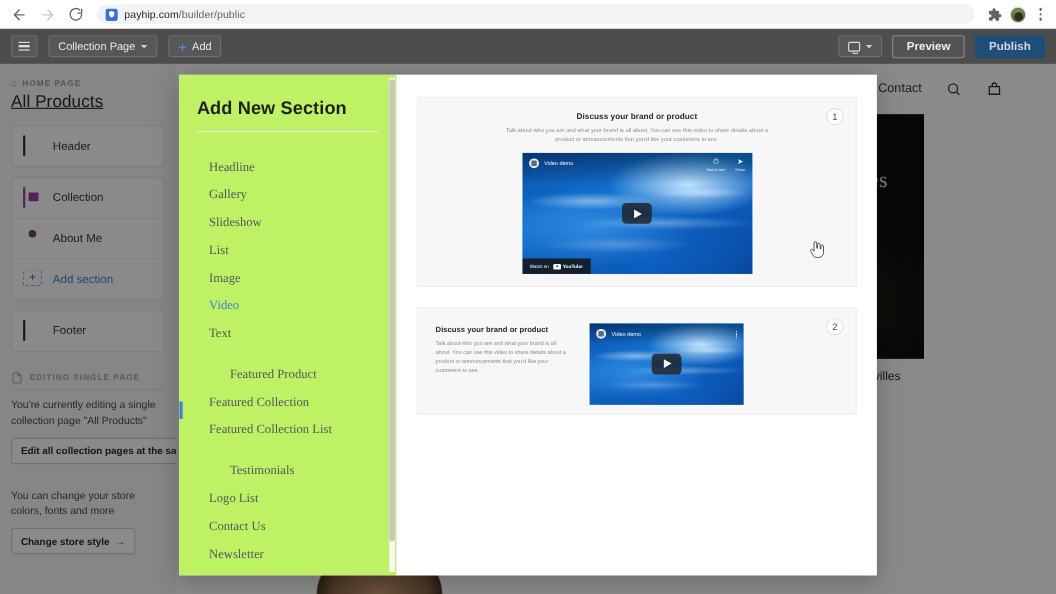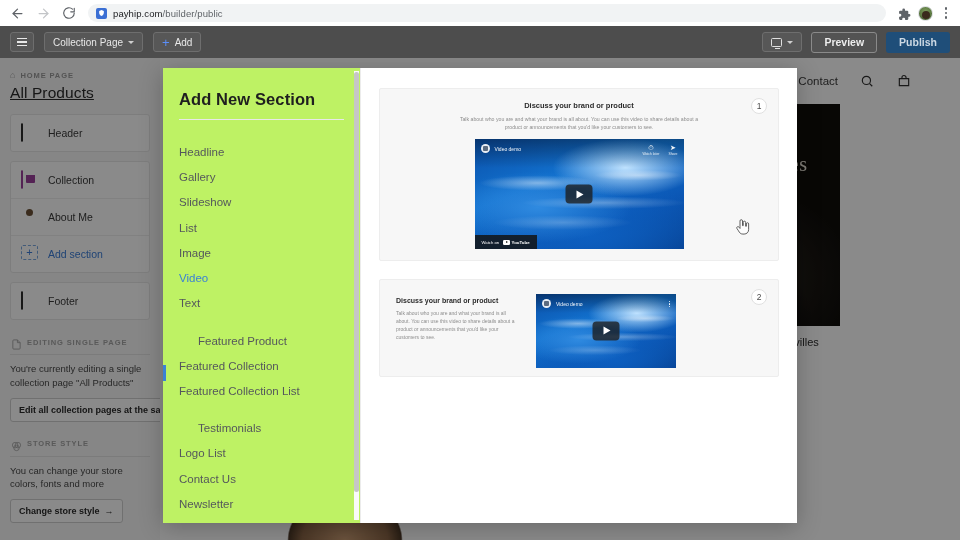--- a/index.html
+++ b/index.html
@@ -122,21 +122,21 @@
   .ic-plus {
     width:17px;height:15px;border:1.4px dashed #7aa8e0;border-radius:2px;
     display:flex;align-items:center;justify-content:center;color:#3b7dd8;
     font-size:11px;line-height:1;
   }
   .ic-footer {
     width:17px;height:15px;border:1.8px solid #2d2d2d;border-radius:2px;position:relative;
   }
   .ic-footer::after{content:"";position:absolute;left:1.6px;top:1.6px;right:1.6px;bottom:3.2px;background:#2d2d2d;}
   .side-block { margin-top: 16px; }
-  .side-head { display:flex; align-items:center; gap:5px; padding-bottom: 6px; border-bottom: 1px solid #e3e3e3; text-align: right; }
+  .side-head { display:flex; align-items:center; gap:5px; padding-bottom: 6px; border-bottom: 1px solid #e3e3e3; }
   .side-head .hd-ic { width: 12px; height: 12px; color: #a5a5a5; }
   .side-head .hd-lbl { font-size: 7.5px; letter-spacing: .9px; color: #a5a5a5; font-weight: 600; }
   .side-body { font-size: 9.5px; color: #4a4a4a; line-height: 1.45; padding: 7px 0 8px 0; }
   .side-btn {
     border: 1px solid #d0d0d0; border-radius: 3px; background: #fff;
     font-size: 9px; font-weight: 700; color: #2b2b2b; padding: 6px 8px;
     display: inline-flex; align-items: center; gap: 5px; white-space: nowrap;
   }
 
   
@@ -193,21 +193,21 @@
   }
   .modal-left {
     width: 197px; flex: 0 0 197px; background: #bef264; position: relative;
     padding: 22px 0 0 0; overflow: hidden;
   }
   .modal-title {
     font-size: 16.5px; font-weight: 700; color: #1f1f1f; padding: 0 16px 10px 16px;
     letter-spacing: .1px;
   }
   .title-rule { height: 1px; background: #e8e8e8; margin: 0 16px 20px 16px; }
-  .sec-list { padding-left: 16px; }
+  .sec-list { padding-left: 27px; font-family: Liberation Serif, serif; }
   .sec-item {
     font-size: 11.5px; color: #55585c; padding: 6px 0 6px 0; position: relative;
     line-height: 1.15;
   }
   .sec-item.selected { color: #3b82d4; }
   .sec-item.gap-top { margin-top: 12px; margin-left: 19px; }
   .sel-bar {
     position: absolute; left: 0; top: 297px; width: 3px; height: 16px; background: #3b82d4;
   }
   .modal-scroll-track {
@@ -436,30 +436,20 @@
         </span>
         <span class="hd-lbl">EDITING SINGLE PAGE</span>
       </div>
       <div class="side-body">You're currently editing a single collection page "All Products"</div>
       <div class="side-btn">
         <span>Edit all collection pages at the same time</span>
       </div>
     </div>
 
     <div class="side-block">
-      <div class="side-head">
-        <span class="hd-ic">
-          <svg width="11" height="11" viewBox="0 0 24 24" fill="none" stroke="currentColor" stroke-width="1.8">
-              <circle cx="9" cy="9" r="6"></circle>
-              <circle cx="15" cy="9" r="6"></circle>
-              <circle cx="12" cy="15" r="6"></circle>
-            </svg>
-        </span>
-        <span class="hd-lbl">STORE STYLE</span>
-      </div>
       <div class="side-body">You can change your store colors, fonts and more</div>
       <div class="side-btn">
         <span>Change store style</span>
         <span>→</span>
       </div>
     </div>
   </div>
 
   <div class="store">
     <div class="store-nav">

